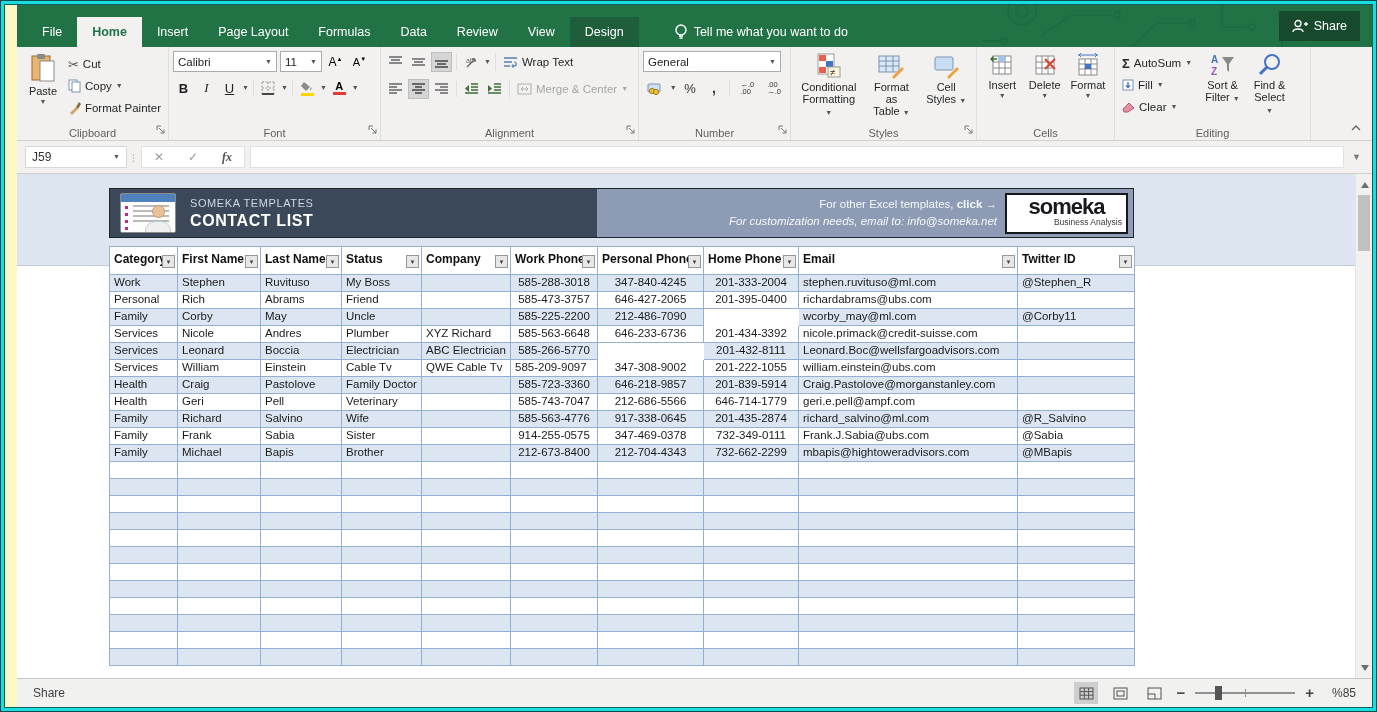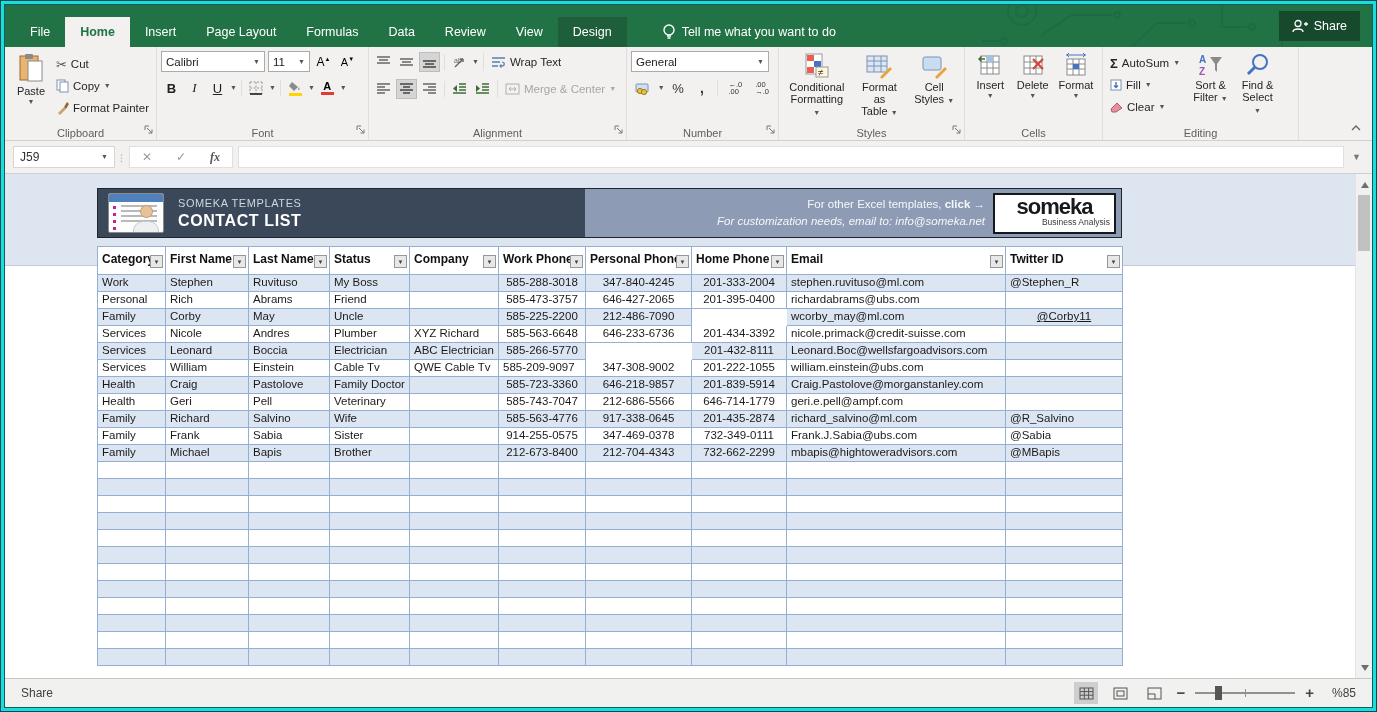--- a/index.html
+++ b/index.html
@@ -1,18 +1,18 @@
 <!DOCTYPE html>
 <html><head>
 <meta charset="utf-8">
 <style>
   * { margin:0; padding:0; box-sizing:border-box; }
   body { font-family:"Liberation Sans", sans-serif; background:#222; }
   .frame { width:1377px; height:712px; background:#1adedd; padding:3px; border:1px solid #0c4b52; }
-  .screen { width:100%; height:100%; border:1px solid #0e5e5e; display:flex; flex-direction:column; background:#ec4899; overflow:hidden; }
+  .screen { width:100%; height:100%; border:1px solid #0e5e5e; display:flex; flex-direction:column; background:#fef9c3; overflow:hidden;padding-left:12px; }
 
   
   .titlebar { height:42px; background:#217346; position:relative; display:flex; align-items:flex-end; flex:none; }
   .doodles { position:absolute; right:70px; top:0; height:42px; pointer-events:none; }
   .tabs { display:flex; align-items:flex-end; padding-left:10px; height:100%; position:relative; }
   .tab { height:30px; line-height:30px; padding:0 15px; color:#fff; font-size:12.5px; cursor:default; white-space:nowrap; }
   .tab.active { background:#f2f1ef; color:#217346; font-weight:bold; }
   .tab.contextual { background:#1e5e3a; }
   .tellme { display:flex; align-items:center; gap:7px; color:#fff; font-size:12.5px; height:30px; margin-left:26px; padding:0 10px; }
   .share { position:absolute; right:12px; bottom:6px; height:30px; display:flex; align-items:center; gap:6px; background:#17492d; color:#fff; font-size:12.5px; padding:0 13px; }
@@ -595,21 +595,21 @@
           <div class="drow alt">
             <div class="dcell" style="width: 68px; text-align: left;">Family</div>
             <div class="dcell" style="width: 83px; text-align: left;">Corby</div>
             <div class="dcell" style="width: 81px; text-align: left;">May</div>
             <div class="dcell" style="width: 80px; text-align: left;">Uncle</div>
             <div class="dcell" style="width: 89px; text-align: left;"></div>
             <div class="dcell" style="width: 87px; text-align: center;">585-225-2200</div>
             <div class="dcell" style="width: 106px; text-align: center;">212-486-7090</div>
             <div class="dcell" style="width: 95px; text-align: center; margin-top: 48px;">201-536-1500</div>
             <div class="dcell" style="width: 219px; text-align: left;">wcorby_may@ml.com</div>
-            <div class="dcell" style="width: 117px; text-align: center; text-decoration: underline;">@Corby11</div>
+            <div class="dcell" style="width: 117px; text-align: left;">@Corby11</div>
           </div>
           <div class="drow">
             <div class="dcell" style="width: 68px; text-align: left;">Services</div>
             <div class="dcell" style="width: 83px; text-align: left;">Nicole</div>
             <div class="dcell" style="width: 81px; text-align: left;">Andres</div>
             <div class="dcell" style="width: 80px; text-align: left;">Plumber</div>
             <div class="dcell" style="width: 89px; text-align: left;">XYZ Richard</div>
             <div class="dcell" style="width: 87px; text-align: center;">585-563-6648</div>
             <div class="dcell" style="width: 106px; text-align: center;">646-233-6736</div>
             <div class="dcell" style="width: 95px; text-align: center;">201-434-3392</div>

